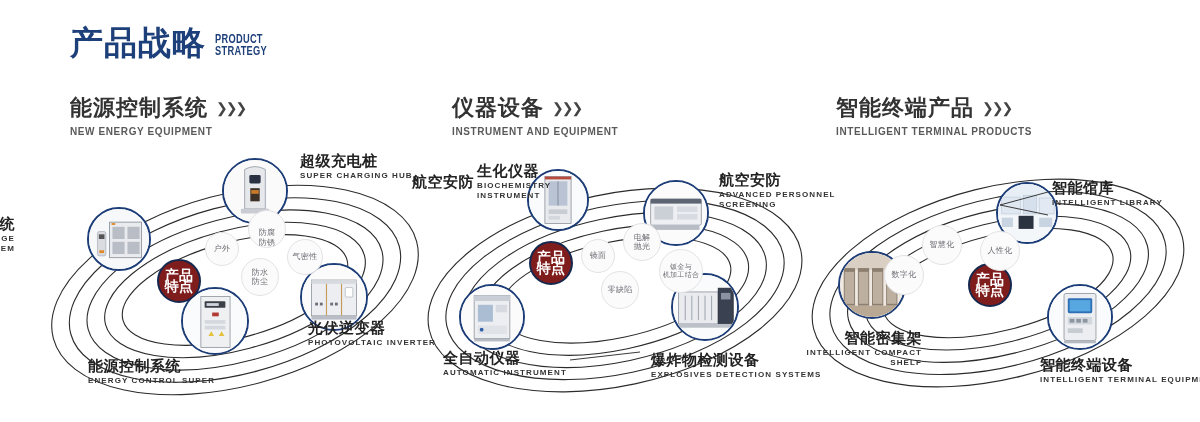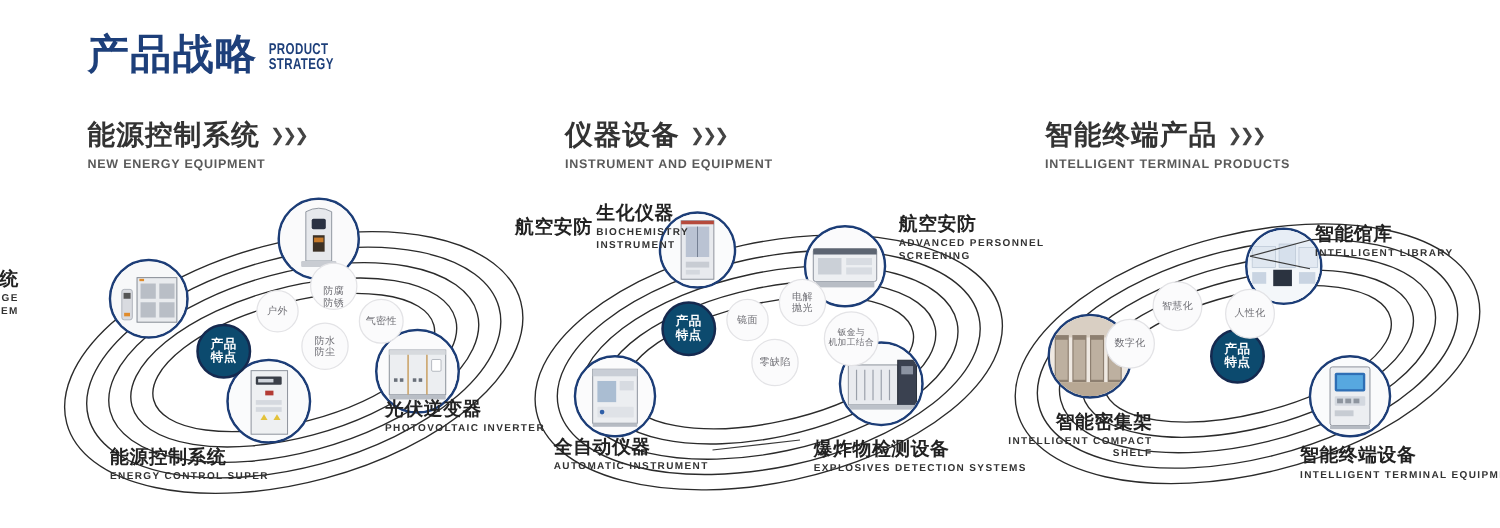--- a/index.html
+++ b/index.html
@@ -40,22 +40,22 @@
   .pc{position:absolute;border-radius:50%;border:2px solid #1c3d77;background:#f4f5f7;overflow:hidden;box-sizing:border-box;}
   .pc .ph{position:absolute;left:0;top:0;right:0;bottom:0;}
 
   
   .fb{
     position:absolute;border-radius:50%;background:#fbfbfc;border:1px solid #e3e3e6;
     display:flex;align-items:center;justify-content:center;text-align:center;
     color:#6f6f75;font-size:8px;line-height:9.5px;letter-spacing:.3px;box-sizing:border-box;
   }
   .fb.dark{
-    background:#0c4a6e;border:2px solid #15294f;color:#ffffff;font-weight:bold;
-    font-size:10px;line-height:11px;
+    background:#7f1d1d;border:2px solid #15294f;color:#ffffff;font-weight:bold;
+    font-size:14px;line-height:11px;
   }
 
   
   .lbl{position:absolute;white-space:nowrap;}
   .lbl .cn{font-size:15px;font-weight:bold;color:#222;letter-spacing:.5px;line-height:1.05;}
   .lbl .en{font-size:8px;color:#333;letter-spacing:1.1px;font-weight:600;margin-top:2px;line-height:10px;}
   .lbl.r{text-align:right;}
   .lbl.l{text-align:left;}
 </style>
 </head>
@@ -170,20 +170,24 @@
     </div>
     <div class="fb" style="left:252px;top:84px;width:36px;height:36px;">
       <span style="white-space:pre-line">气密性</span>
     </div>
   </div>
 
   <div class="lbl r" style="left:-165px;top:216px;width:180px;">
     <div class="cn">储能系统</div>
     <div class="en" style="white-space:pre-line">ENERGY STORAGE
 SYSTEM</div>
+  </div>
+  <div class="lbl l" style="left:300px;top:153px;">
+    <div class="cn">超级充电桩</div>
+    <div class="en">SUPER CHARGING HUB</div>
   </div>
   <div class="lbl l" style="left:308px;top:320px;">
     <div class="cn">光伏逆变器</div>
     <div class="en">PHOTOVOLTAIC INVERTER</div>
   </div>
   <div class="lbl l" style="left:88px;top:358px;">
     <div class="cn">能源控制系统</div>
     <div class="en">ENERGY CONTROL SUPER</div>
   </div>
 

